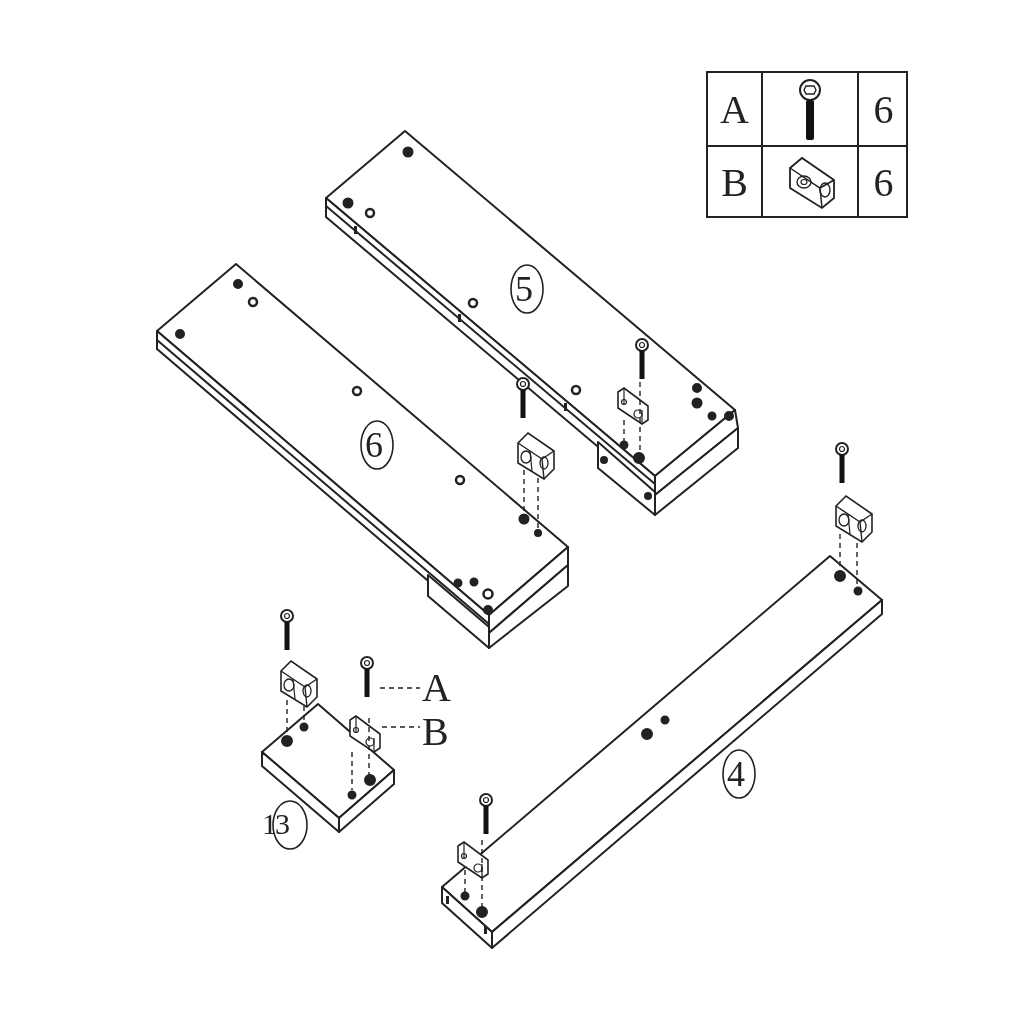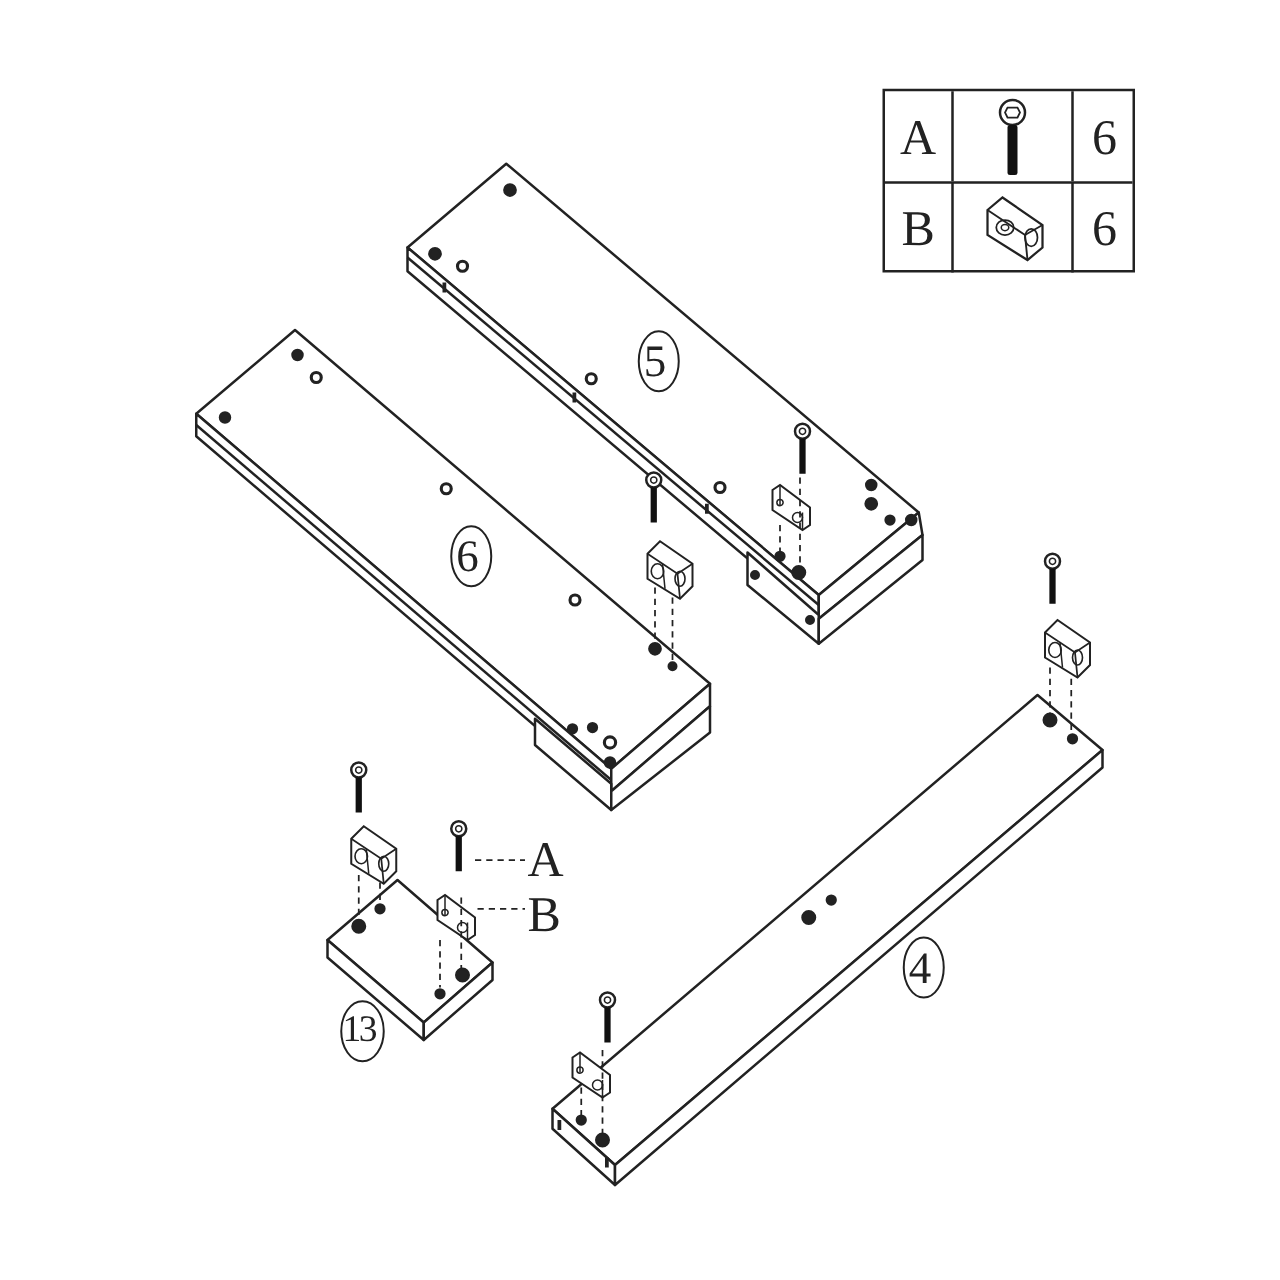--- a/index.html
+++ b/index.html
@@ -159,21 +159,21 @@
     <ellipse cx="739" cy="774" rx="16" ry="24" fill="none" stroke="#222" stroke-width="1.6"></ellipse>
   </g>
   <g>
     <ellipse cx="290" cy="825" rx="17" ry="24" fill="none" stroke="#222" stroke-width="1.6"></ellipse>
   </g>
 </svg>
 
 <div class="callout" style="left:515px; top:268px;">5</div>
 <div class="callout" style="left:365px; top:424px;">6</div>
 <div class="callout" style="left:727px; top:753px;">4</div>
-<div class="callout" style="left:274px; top:807px; font-size:30px; letter-spacing:-2px;">13</div>
+<div class="callout" style="left:262px; top:807px; font-size:30px; letter-spacing:-2px;">13</div>
 
 <div class="callout" style="left:422px; top:664px; font-size:40px;">A</div>
 <div class="callout" style="left:422px; top:708px; font-size:40px;">B</div>
 
 <div class="legend">
   <div class="legend-row r0">
     <div class="legend-cell c-letter">A</div>
     <div class="legend-cell c-icon">
       <svg width="40" height="66" viewBox="-20 -8 40 66">
         <circle cx="0" cy="6" r="10" fill="#fff" stroke="#222" stroke-width="2"></circle>

